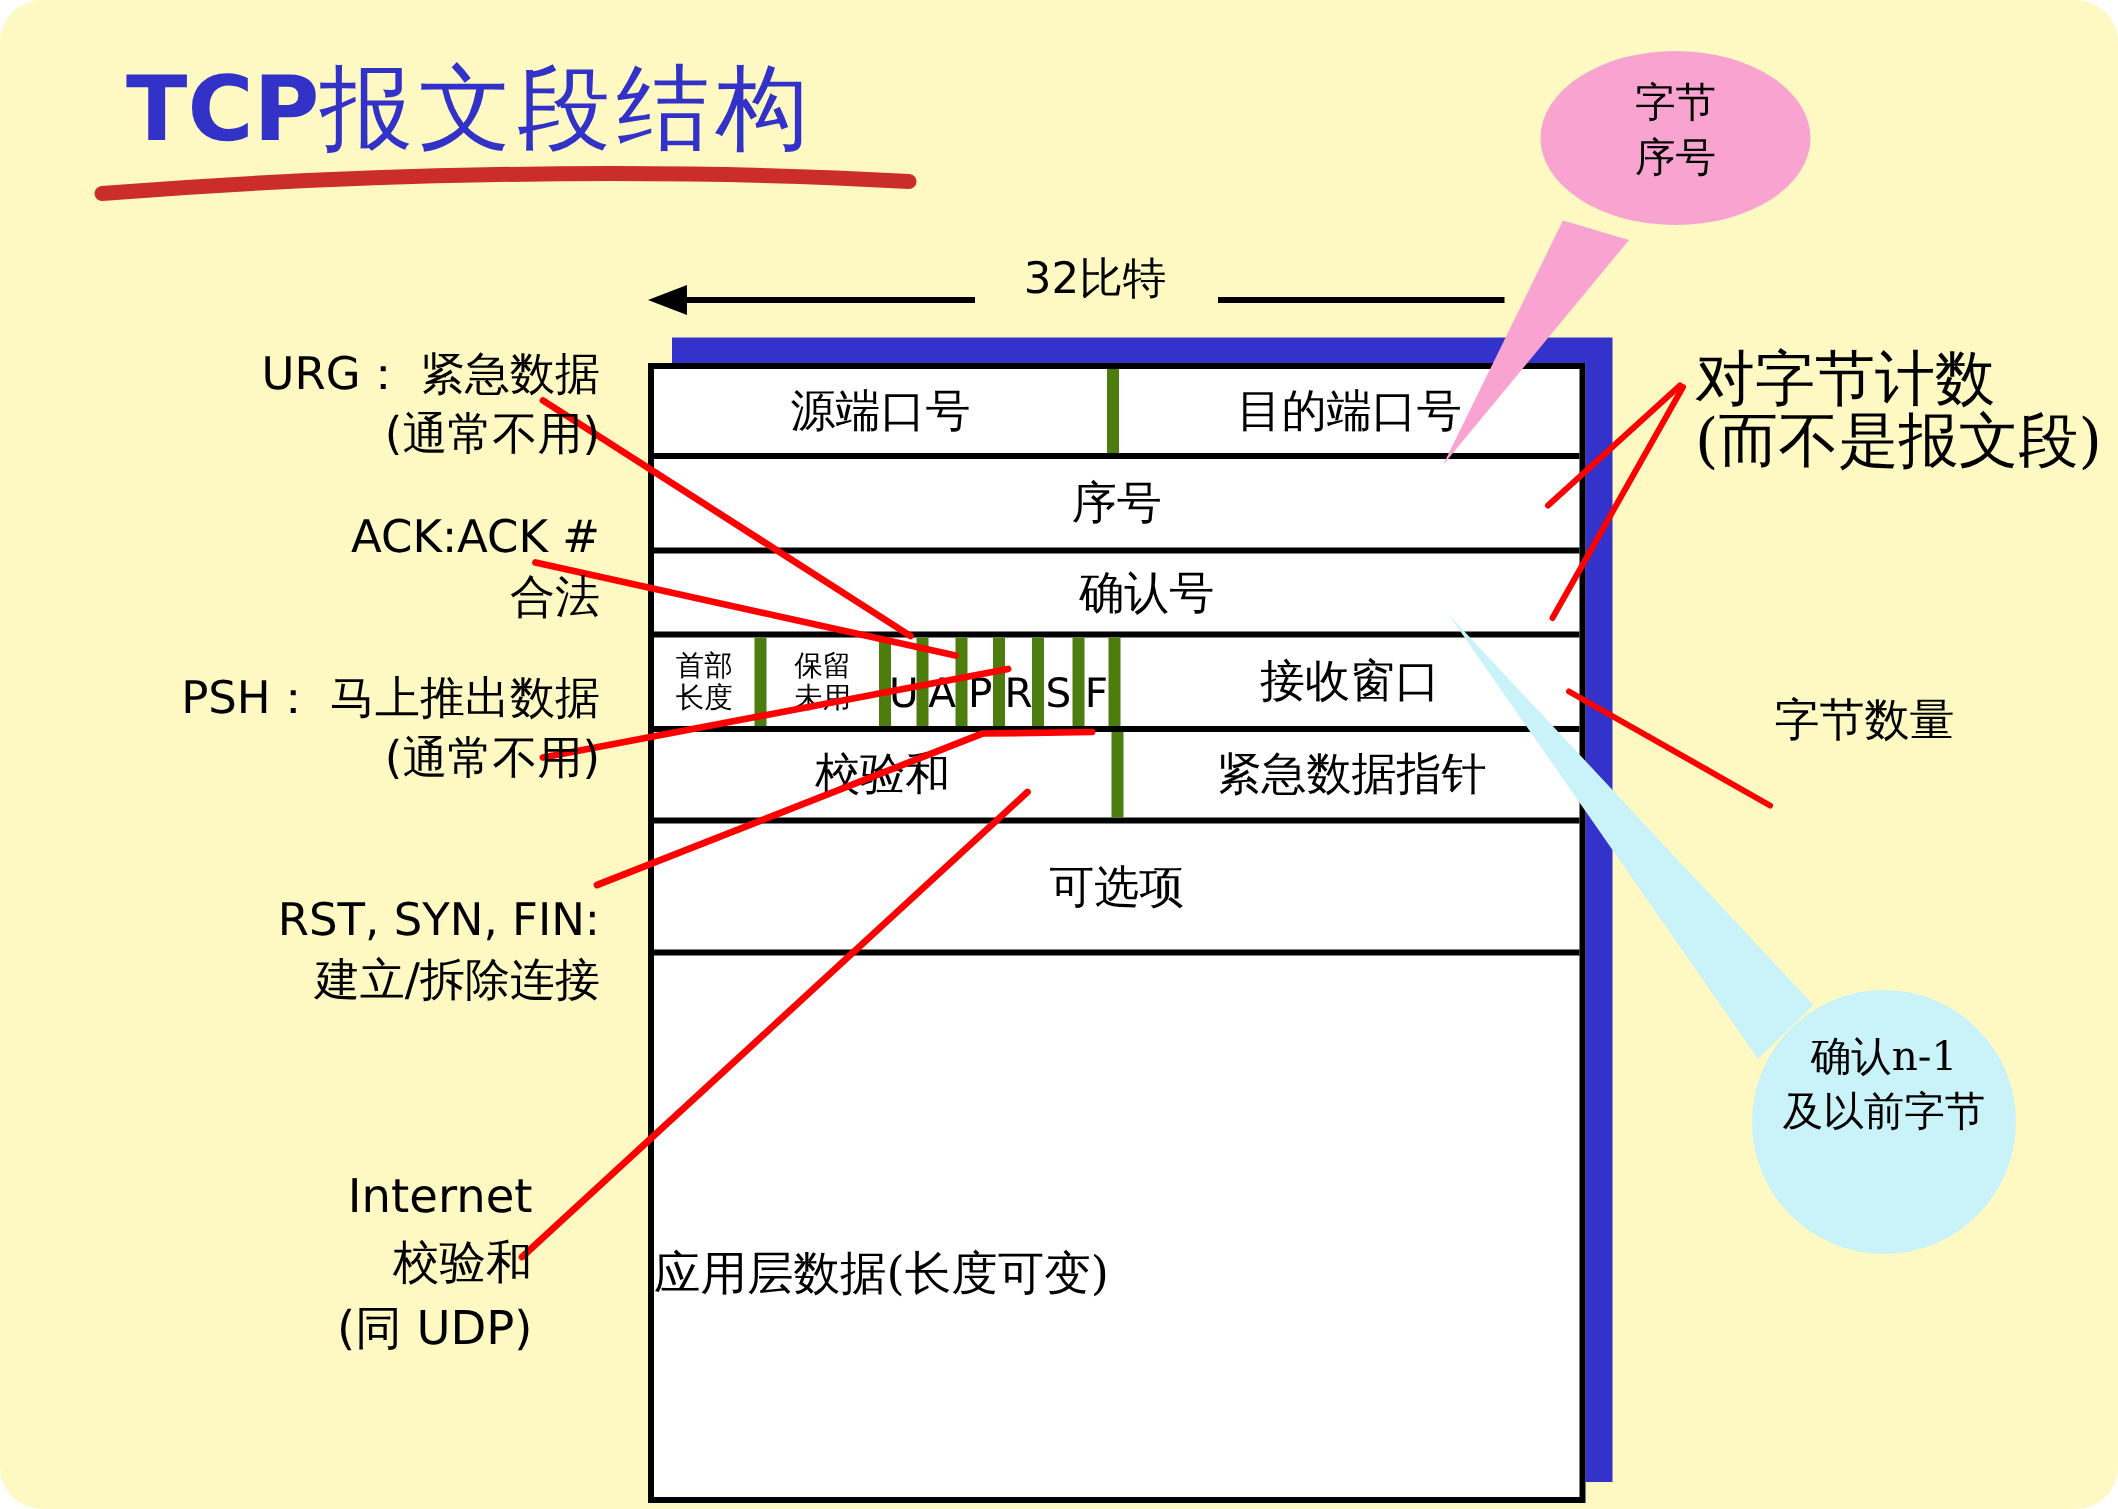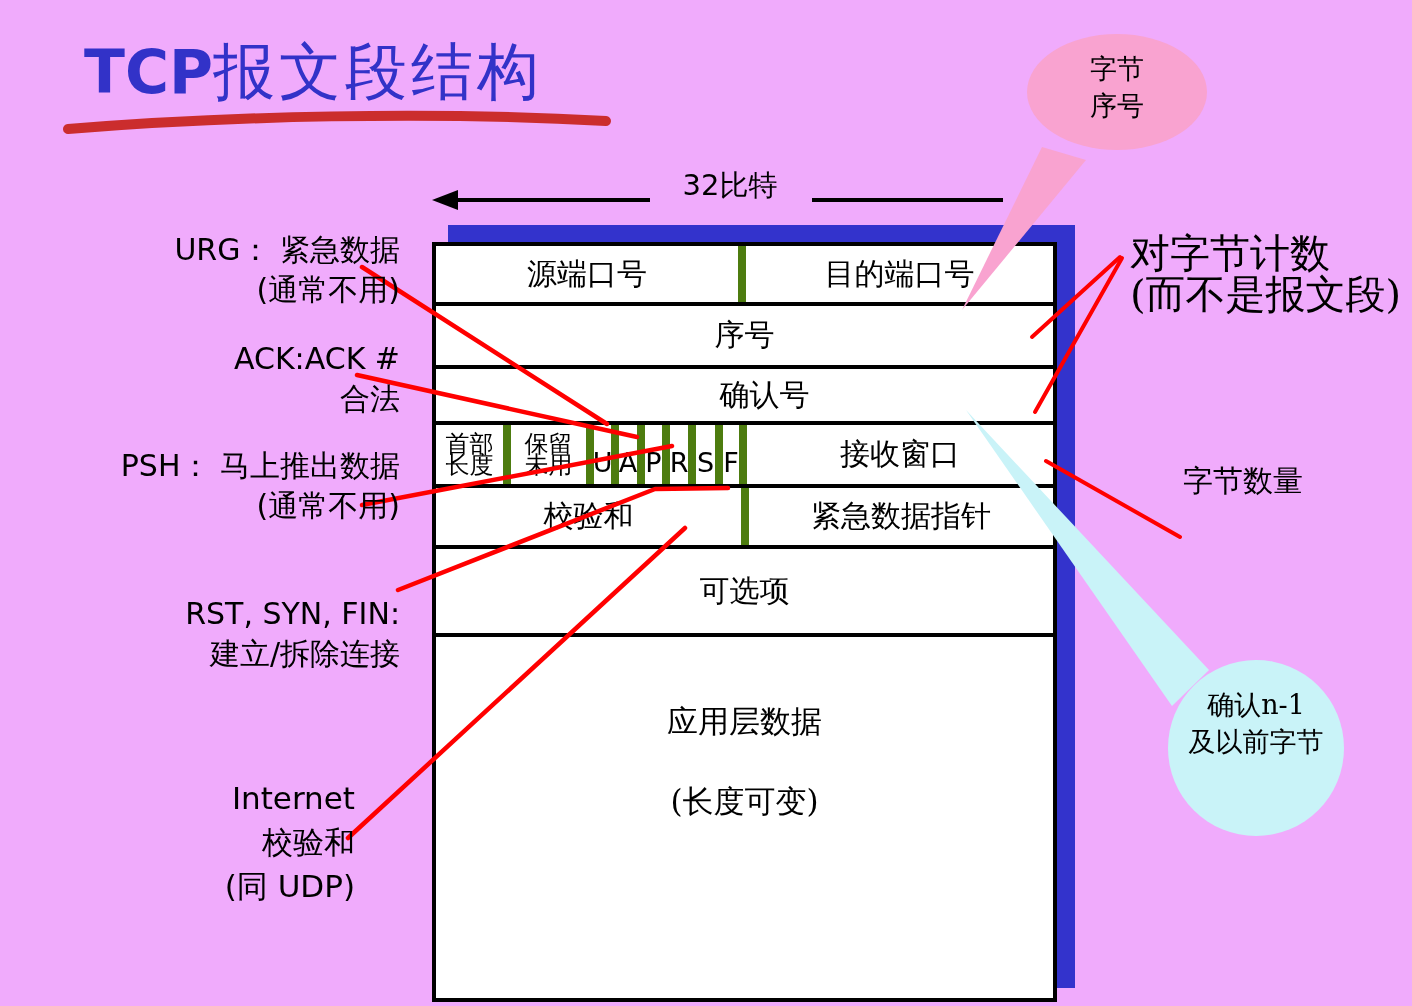--- a/index.html
+++ b/index.html
@@ -1,39 +1,39 @@
 <!DOCTYPE html>
 <html><head>
 <meta charset="utf-8">
 <style>
   html,body{margin:0;padding:0;background:#ffffff;}
-  .stage{position:relative;width:1412px;height:1006px;background:#f0abfc;overflow:hidden;
-         font-family:"DejaVu Serif","Liberation Serif",serif;color:#000;}
+  .stage{position:relative;width:1412px;height:1006px;background:#fef9c3;overflow:hidden;
+         font-family:"DejaVu Serif","Liberation Serif",serif;color:#000;border-radius:28px;}
   
   .title{position:absolute;left:84px;top:30px;margin:0;color:#3232c8;font-weight:600;
          white-space:nowrap;z-index:5;}
   .title .t-latin{font-family:"DejaVu Sans","Liberation Sans",sans-serif;font-size:60px;font-weight:700;}
   .title .t-cn{font-family:"DejaVu Serif","Liberation Serif",serif;font-size:62px;font-weight:500;letter-spacing:4px;}
   
   .shadow{position:absolute;left:448px;top:225px;width:627px;height:763px;background:#3333cc;z-index:1;}
   
   .tbl{position:absolute;left:432px;top:242px;width:625px;height:760px;background:#fff;
        border:4px solid #000;box-sizing:border-box;z-index:2;display:flex;flex-direction:column;}
   .row{display:flex;flex-direction:row;box-sizing:border-box;border-bottom:4px solid #000;}
   .row:last-child{border-bottom:none;flex:1;}
   .cell{box-sizing:border-box;border-right:8px solid #4d7c0f;display:flex;align-items:center;
         justify-content:center;text-align:center;}
   .cell:last-child{border-right:none;flex:1;}
   .big{font-size:30px;font-family:"DejaVu Serif","Liberation Serif",serif;}
-  .small2{font-size:24px;line-height:21px;}
+  .small2{font-size:19px;line-height:21px;}
   .flagcell{font-family:"DejaVu Sans","Liberation Sans",sans-serif;font-size:27px;font-weight:500;
             align-items:flex-end;padding-bottom:6px;}
   .r1{height:60px;} .r2{height:63px;} .r3{height:56px;padding-left:40px;} .r4{height:63px;}
   .r5{height:61px;} .r6{height:88px;}
-  .payload{flex-direction:column;justify-content:flex-start;padding-top:62px;font-size:31px;line-height:44px;gap:36px;}
+  .payload{flex-direction:row;justify-content:flex-start;padding-top:62px;font-size:31px;line-height:44px;}
   
   .overlay{position:absolute;left:0;top:0;z-index:3;pointer-events:none;}
   
   .note{position:absolute;z-index:4;font-size:30px;line-height:40px;white-space:nowrap;}
   .right-al{text-align:right;}
   .lat{font-family:"DejaVu Sans","Liberation Sans",sans-serif;}
   .note-urg{left:60px;top:230px;width:340px;text-align:right;}
   .note-ack{left:60px;top:339px;width:340px;}
   .note-psh{left:30px;top:446px;width:370px;}
   .note-rst{left:60px;top:561px;width:340px;margin-top:33px;}

